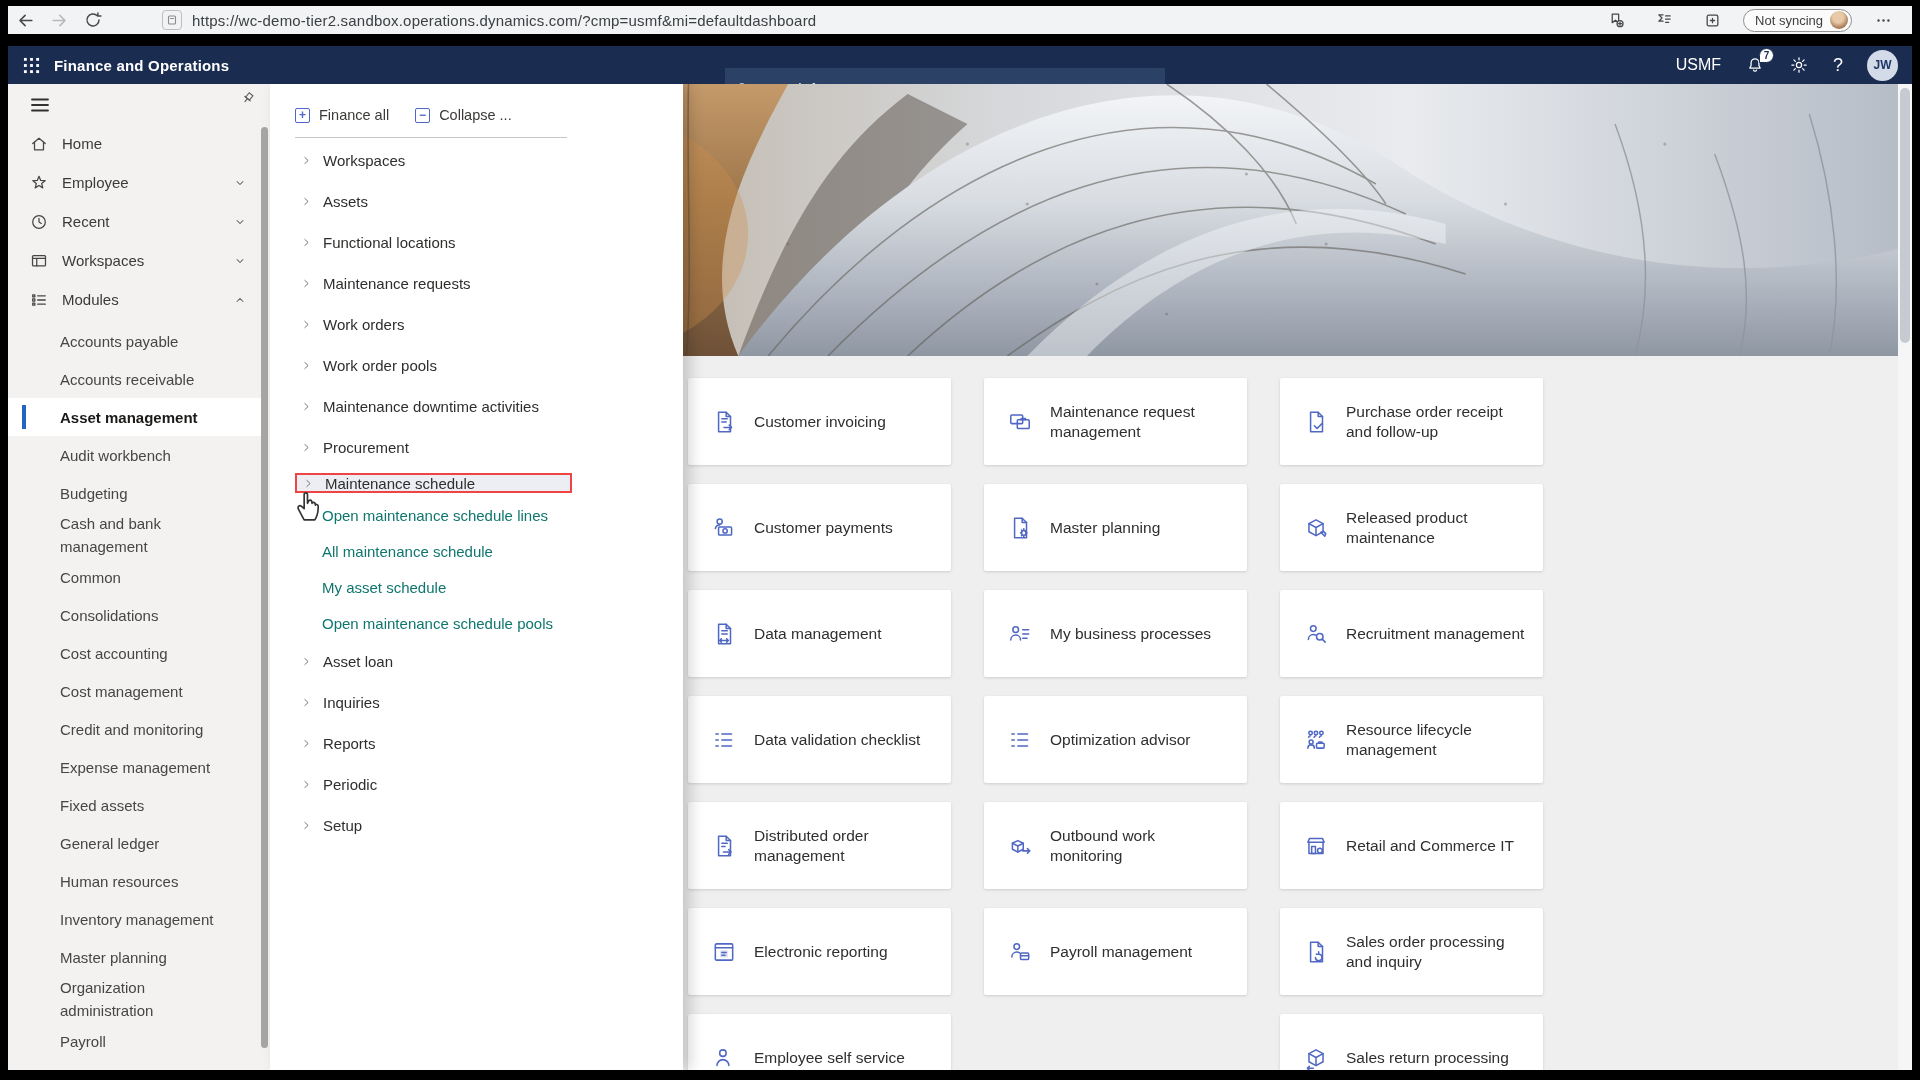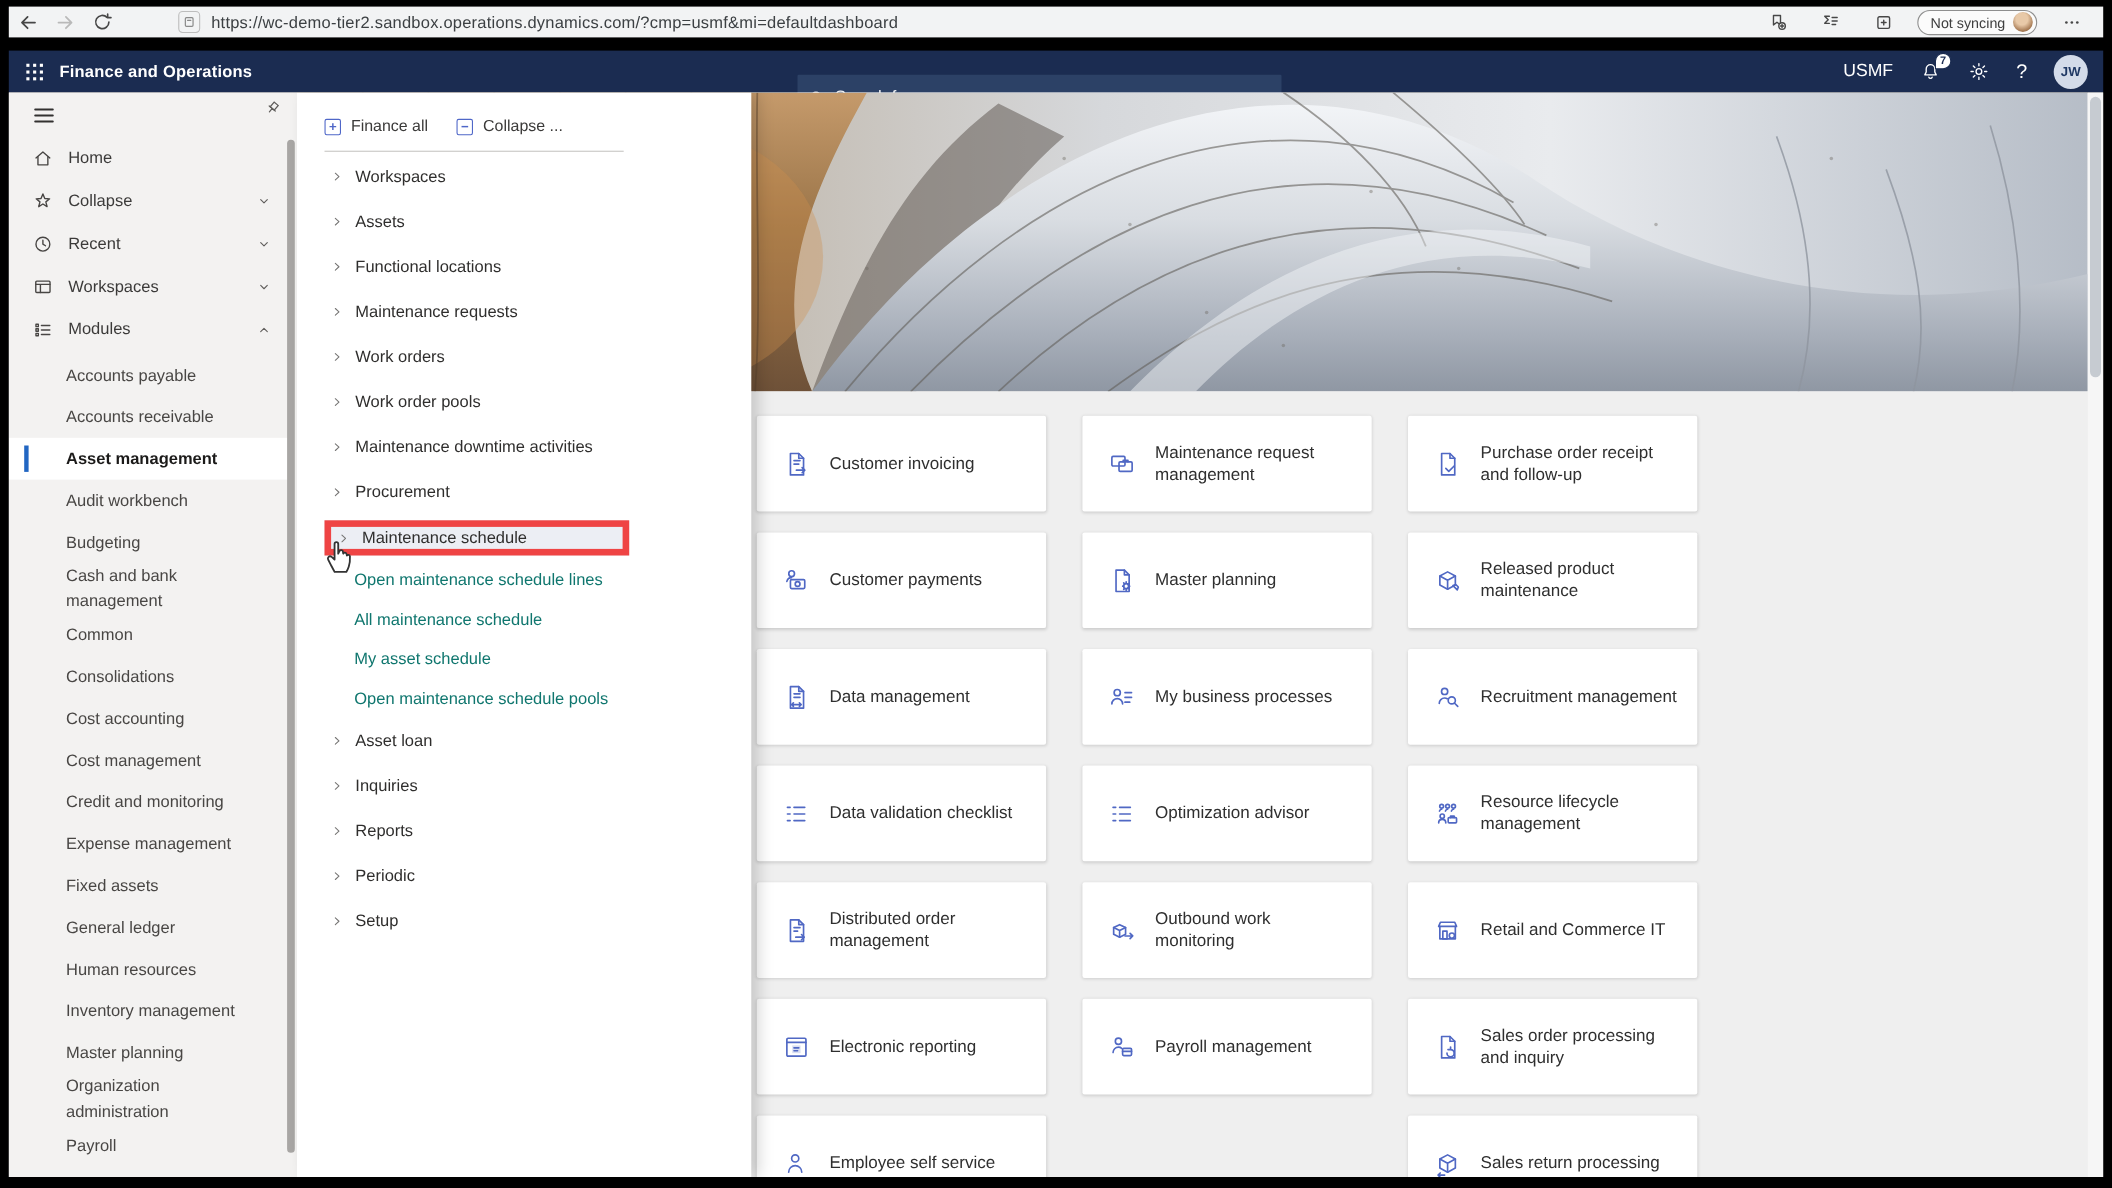--- a/index.html
+++ b/index.html
@@ -62,21 +62,21 @@
     box-shadow:7px 0 14px rgba(0,0,0,.18);padding:18px 0 0 25px;}
   #flyout-toolbar{display:flex;align-items:center;gap:26px;height:26px;}
   .fly-btn{display:flex;align-items:center;gap:9px;font-size:14.5px;color:#3b3a39;}
   .exp-ico{width:15px;height:15px;border:1.6px solid #4f67c8;border-radius:2px;color:#4f67c8;
     display:flex;align-items:center;justify-content:center;font-size:12px;font-weight:700;line-height:1;}
   #flyout-divider{width:272px;border-top:1px solid #c8c6c4;margin-top:9px;}
   #tree{margin-top:2px;}
   .tree-row{height:41px;display:flex;align-items:center;color:#2f2e2d;font-size:15px;}
   .tree-row .t-chev{color:#767574;display:flex;margin-left:6px;}
   .tree-row .t-label{margin-left:11px;}
-  .tree-row.selected{height:32px;width:277px;margin:5px 0 4px;border:6px solid #ef4444;background:#eceef4;}
+  .tree-row.selected{height:20px;width:277px;margin:5px 0 4px;border:2px solid #ef4444;background:#eceef4;}
   .tree-child{height:36px;display:flex;align-items:center;padding-left:27px;color:#0f766e;font-size:15px;}
   #cursor{position:absolute;left:22px;top:402px;z-index:9;}
 
   
   #hero{position:absolute;left:262px;top:0;right:14px;height:272px;overflow:hidden;}
   #hero svg{display:block;width:100%;height:100%;}
   .tile-col{position:absolute;top:294px;width:263px;display:flex;flex-direction:column;gap:19px;}
   #tile-col-0{left:680px;} #tile-col-1{left:976px;} #tile-col-2{left:1272px;}
   .tile{height:87px;background:#fff;border-radius:2px;box-shadow:0 1px 3px rgba(0,0,0,.14);
     display:flex;align-items:center;padding:0 16px 0 22px;}
@@ -506,21 +506,21 @@
             </svg>
           </span>
           <span>Home</span>
         </div>
         <div class="nav-row">
           <span class="nv-ico">
             <svg width="18" height="18" viewBox="0 0 20 20" fill="none" stroke="currentColor" stroke-width="1.4" stroke-linecap="round" stroke-linejoin="round">
               <path d="m10 2.6 1.9 4.6 4.9.3-3.8 3.1 1.2 4.8L10 12.7l-4.2 2.7 1.2-4.8L3.2 7.5l4.9-.3z"></path>
             </svg>
           </span>
-          <span>Collapse</span>
+          <span>Employee</span>
           <span class="nv-chev">
             <svg width="12" height="12" viewBox="0 0 20 20" fill="none" stroke="currentColor" stroke-width="1.7" stroke-linecap="round" stroke-linejoin="round">
               <path d="m5 7.5 5 5 5-5"></path>
             </svg>
           </span>
         </div>
         <div class="nav-row">
           <span class="nv-ico">
             <svg width="18" height="18" viewBox="0 0 20 20" fill="none" stroke="currentColor" stroke-width="1.4" stroke-linecap="round" stroke-linejoin="round">
               <circle cx="10" cy="10" r="7"></circle>

